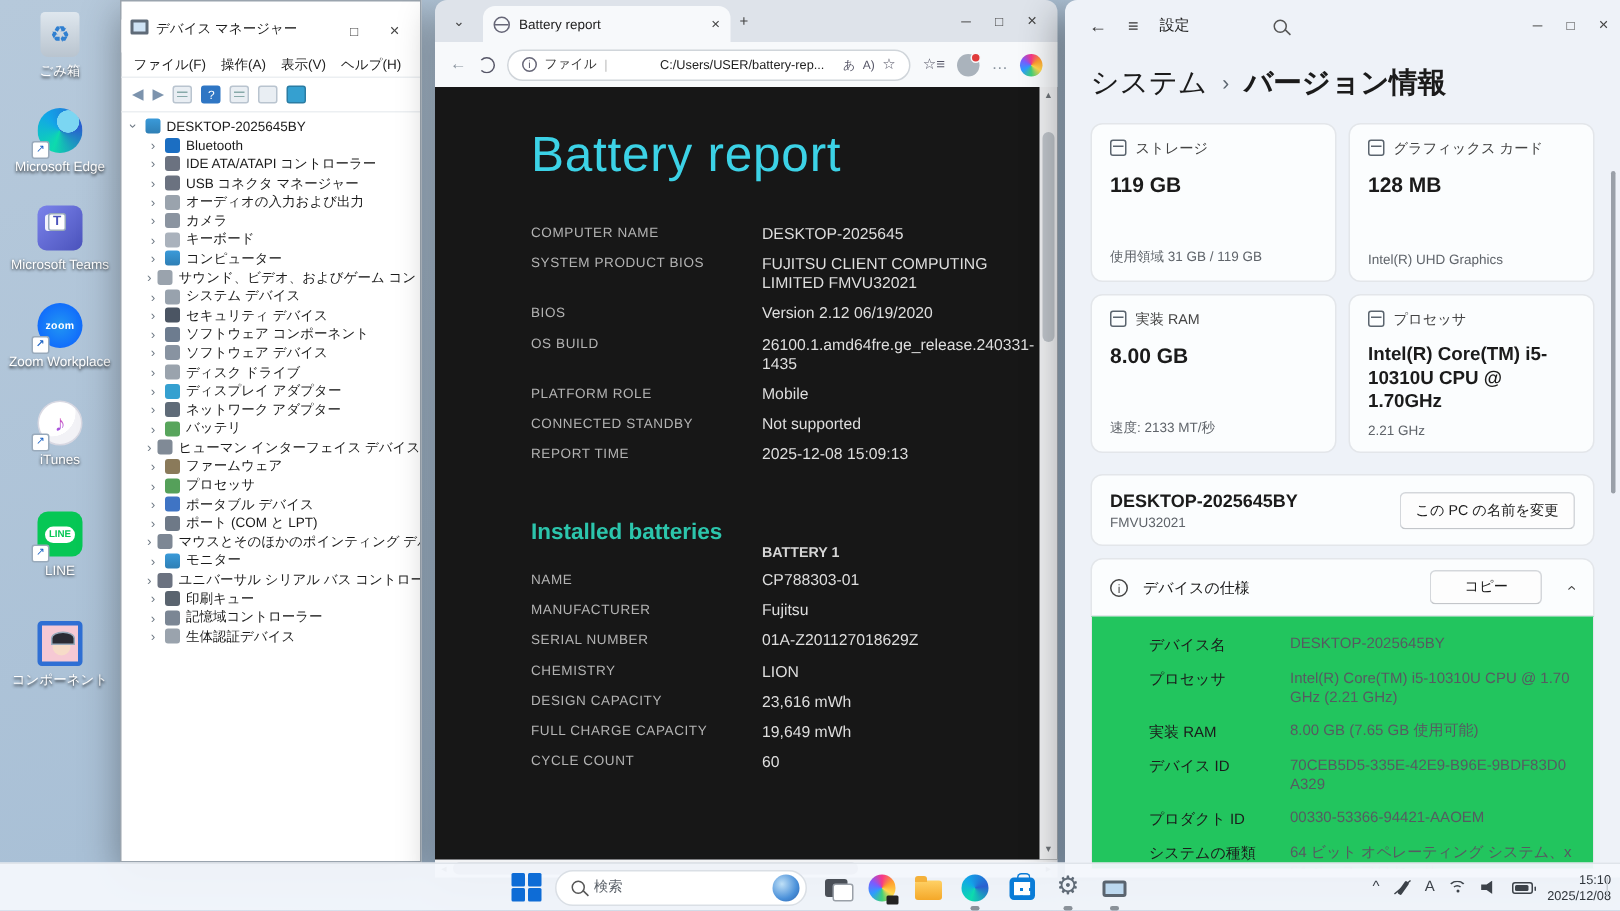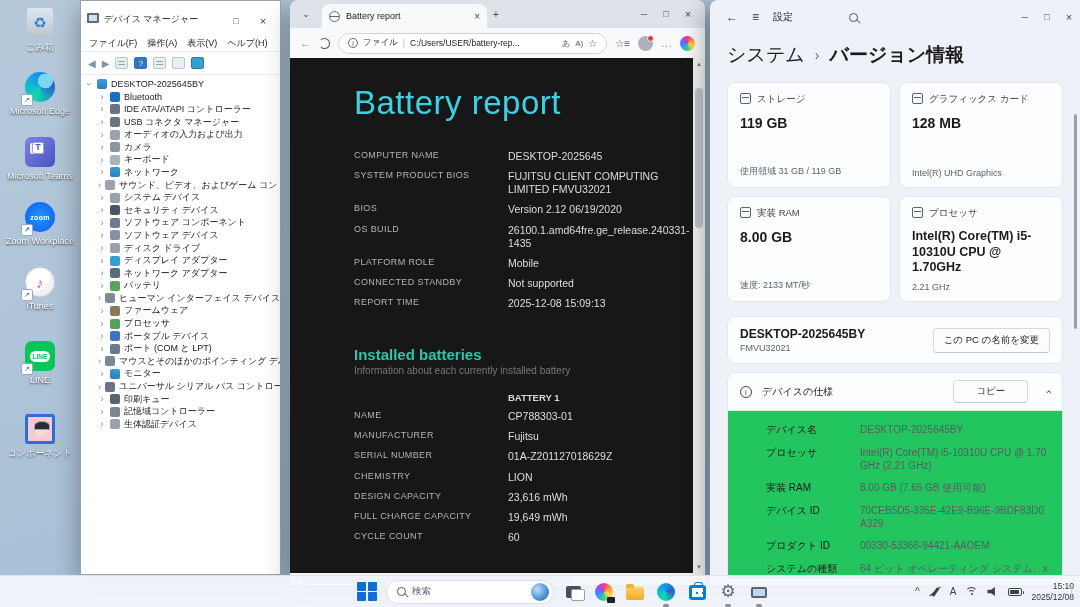--- a/index.html
+++ b/index.html
@@ -78,21 +78,21 @@
   .tab-title { flex:1; font-size:9px; color:#222; white-space:nowrap; overflow:hidden; }
   .tab-close,.newtab { color:#444; font-size:10px; cursor:pointer; }
   .edge-controls { margin-left:auto; display:flex; }
   .toolbar { height:30px; background:#f7f9fb; display:flex; align-items:center; gap:8px; padding:0 10px; }
   .tb-nav { color:#8a949e; font-size:11px; }
   .reload { width:11px; height:11px; border:1.4px solid #556; border-radius:50%; border-left-color:transparent; }
   .addr { flex:1; height:21px; background:#fff; border:1px solid #d0d5da; border-radius:11px;
     display:flex; align-items:center; gap:5px; padding:0 9px; font-size:8.5px; color:#333; }
   .addr .info { width:10px; height:10px; border:1px solid #667; border-radius:50%; font-size:7px; line-height:9px; text-align:center; color:#556; }
   .addr .sep { color:#bbb; }
-  .addr .url { flex:1; white-space:nowrap; overflow:hidden; color:#222; }
+  .addr .url { flex:1; white-space:nowrap; overflow:hidden; color:#222;margin-left:30px; }
   .addr .mini { color:#556; font-size:8px; }
   .star { color:#556; font-size:10px; }
   .avatar { width:15px; height:15px; border-radius:50%; background:#aab3bc; position:relative; }
   .avatar::after { content:""; position:absolute; right:-1px; top:-1px; width:5px; height:5px; border-radius:50%; background:#e03b3b; border:1px solid #f7f9fb; }
   .copilot { width:15px; height:15px; border-radius:50%; background:conic-gradient(#f6368a,#ff9f2e,#ffd84d,#3fd07a,#2e9bff,#7b5bff,#f6368a); }
   .page { position:relative; height:515px; background:#171717; display:flex; }
   .report { flex:1; padding:26px 8px 0 64px; overflow:hidden; }
   .rep-title { font-size:33px; font-weight:300; color:#3cd2e6; letter-spacing:.5px; margin-bottom:28px; }
   .rep-grid { display:grid; grid-template-columns:150px 1fr; row-gap:7px; column-gap:4px; max-width:330px; }
   .rep-label { font-size:9px; color:#b3b3b3; letter-spacing:.4px; }
@@ -141,21 +141,21 @@
   .specpanel { background:#22c55e; border:1px solid #e3e6ea; border-top:none; border-radius:0 0 8px 8px;
     padding:12px 12px 12px 38px; }
   .specgrid { display:grid; grid-template-columns:88px 1fr; row-gap:9px; column-gap:6px; }
   .spec-label { font-size:10px; color:#1b1b1b; }
   .spec-value { font-size:10px; color:#565b61; line-height:1.3; word-break:break-all; }
   .set-scroll { position:absolute; right:3px; top:80px; width:3px; height:215px; background:#9aa0a8; border-radius:2px; }
 
   
   .taskbar { position:absolute; left:0; bottom:0; width:1080px; height:32px; background:rgba(243,247,252,.95);
     border-top:1px solid #dfe4ea; display:flex; align-items:center; }
-  .tb-center { position:absolute; left:355px; display:flex; align-items:center; gap:7px; }
+  .tb-center { position:absolute; left:339px; display:flex; align-items:center; gap:7px; }
   .start { width:22px; height:22px; display:grid; grid-template-columns:9px 9px; grid-template-rows:9px 9px; gap:1.5px; padding:1px; cursor:pointer; }
   .start i { background:#0e6cd6; border-radius:1px; }
   .searchbox { width:168px; height:24px; background:#fff; border:1px solid #dadfe5; border-radius:13px;
     display:flex; align-items:center; gap:6px; padding:0 4px 0 10px; cursor:pointer; }
   .searchbox .txt { flex:1; font-size:9.5px; color:#5a6068; }
   .search-img { width:18px; height:18px; border-radius:50%; background:radial-gradient(circle at 35% 35%,#bfe0f7,#4a90d9 60%,#2a5fa8); }
   .tbi { width:24px; height:24px; position:relative; display:flex; align-items:center; justify-content:center; cursor:pointer; }
   .tbi.running::after { content:""; position:absolute; bottom:-3px; left:9px; width:6px; height:3px; border-radius:2px; background:#8a9199; }
   .i-taskview { width:15px; height:12px; background:#4a4f57; border-radius:2px; position:relative; }
   .i-taskview::after { content:""; position:absolute; right:-4px; bottom:-3px; width:12px; height:10px; background:#fff; border:1px solid #9aa0a8; border-radius:2px; }
@@ -315,21 +315,21 @@
 
         <div class="trow child">
           <span class="chev">›</span>
           <span class="ti ti-keyboard"></span>
           <span>キーボード</span>
         </div>
 
         <div class="trow child">
           <span class="chev">›</span>
           <span class="ti ti-computer"></span>
-          <span>ネットワーク</span>
+          <span>コンピューター</span>
         </div>
 
         <div class="trow child">
           <span class="chev">›</span>
           <span class="ti ti-sound"></span>
           <span>サウンド、ビデオ、およびゲーム コントローラー</span>
         </div>
 
         <div class="trow child">
           <span class="chev">›</span>
@@ -500,21 +500,20 @@
           <div class="rep-label">PLATFORM ROLE</div>
           <div class="rep-value">Mobile</div>
 
           <div class="rep-label">CONNECTED STANDBY</div>
           <div class="rep-value">Not supported</div>
 
           <div class="rep-label">REPORT TIME</div>
           <div class="rep-value">2025-12-08  15:09:13</div>
         </div>
       <div class="inst-head">Installed batteries</div>
-      <div class="inst-sub">Information about each currently installed battery</div>
       <div class="rep-grid">
         <div></div>
         <div class="battery-col">BATTERY 1</div>
       </div>
       <div class="rep-grid" style="margin-top:7px">
 
           <div class="rep-label">NAME</div>
           <div class="rep-value">CP788303-01</div>
 
           <div class="rep-label">MANUFACTURER</div>

